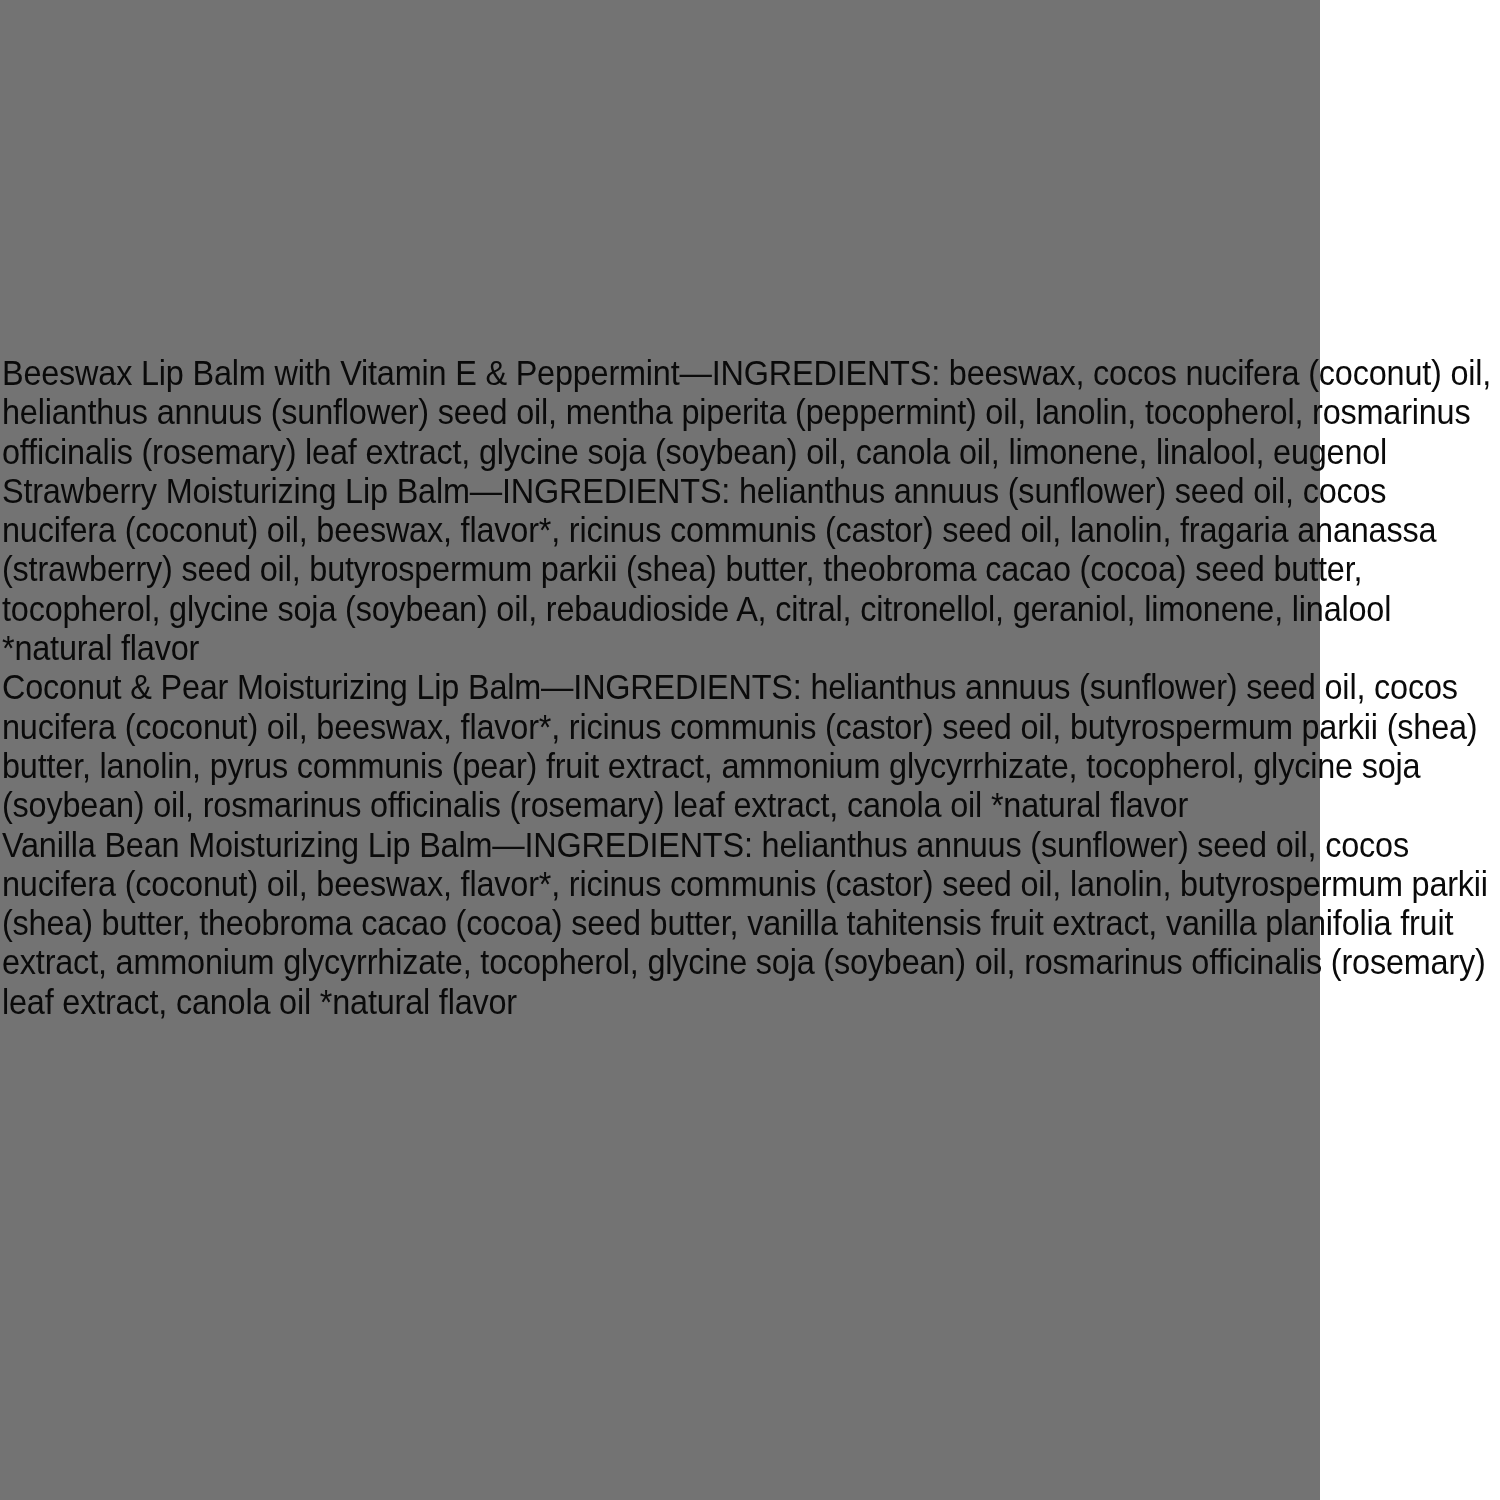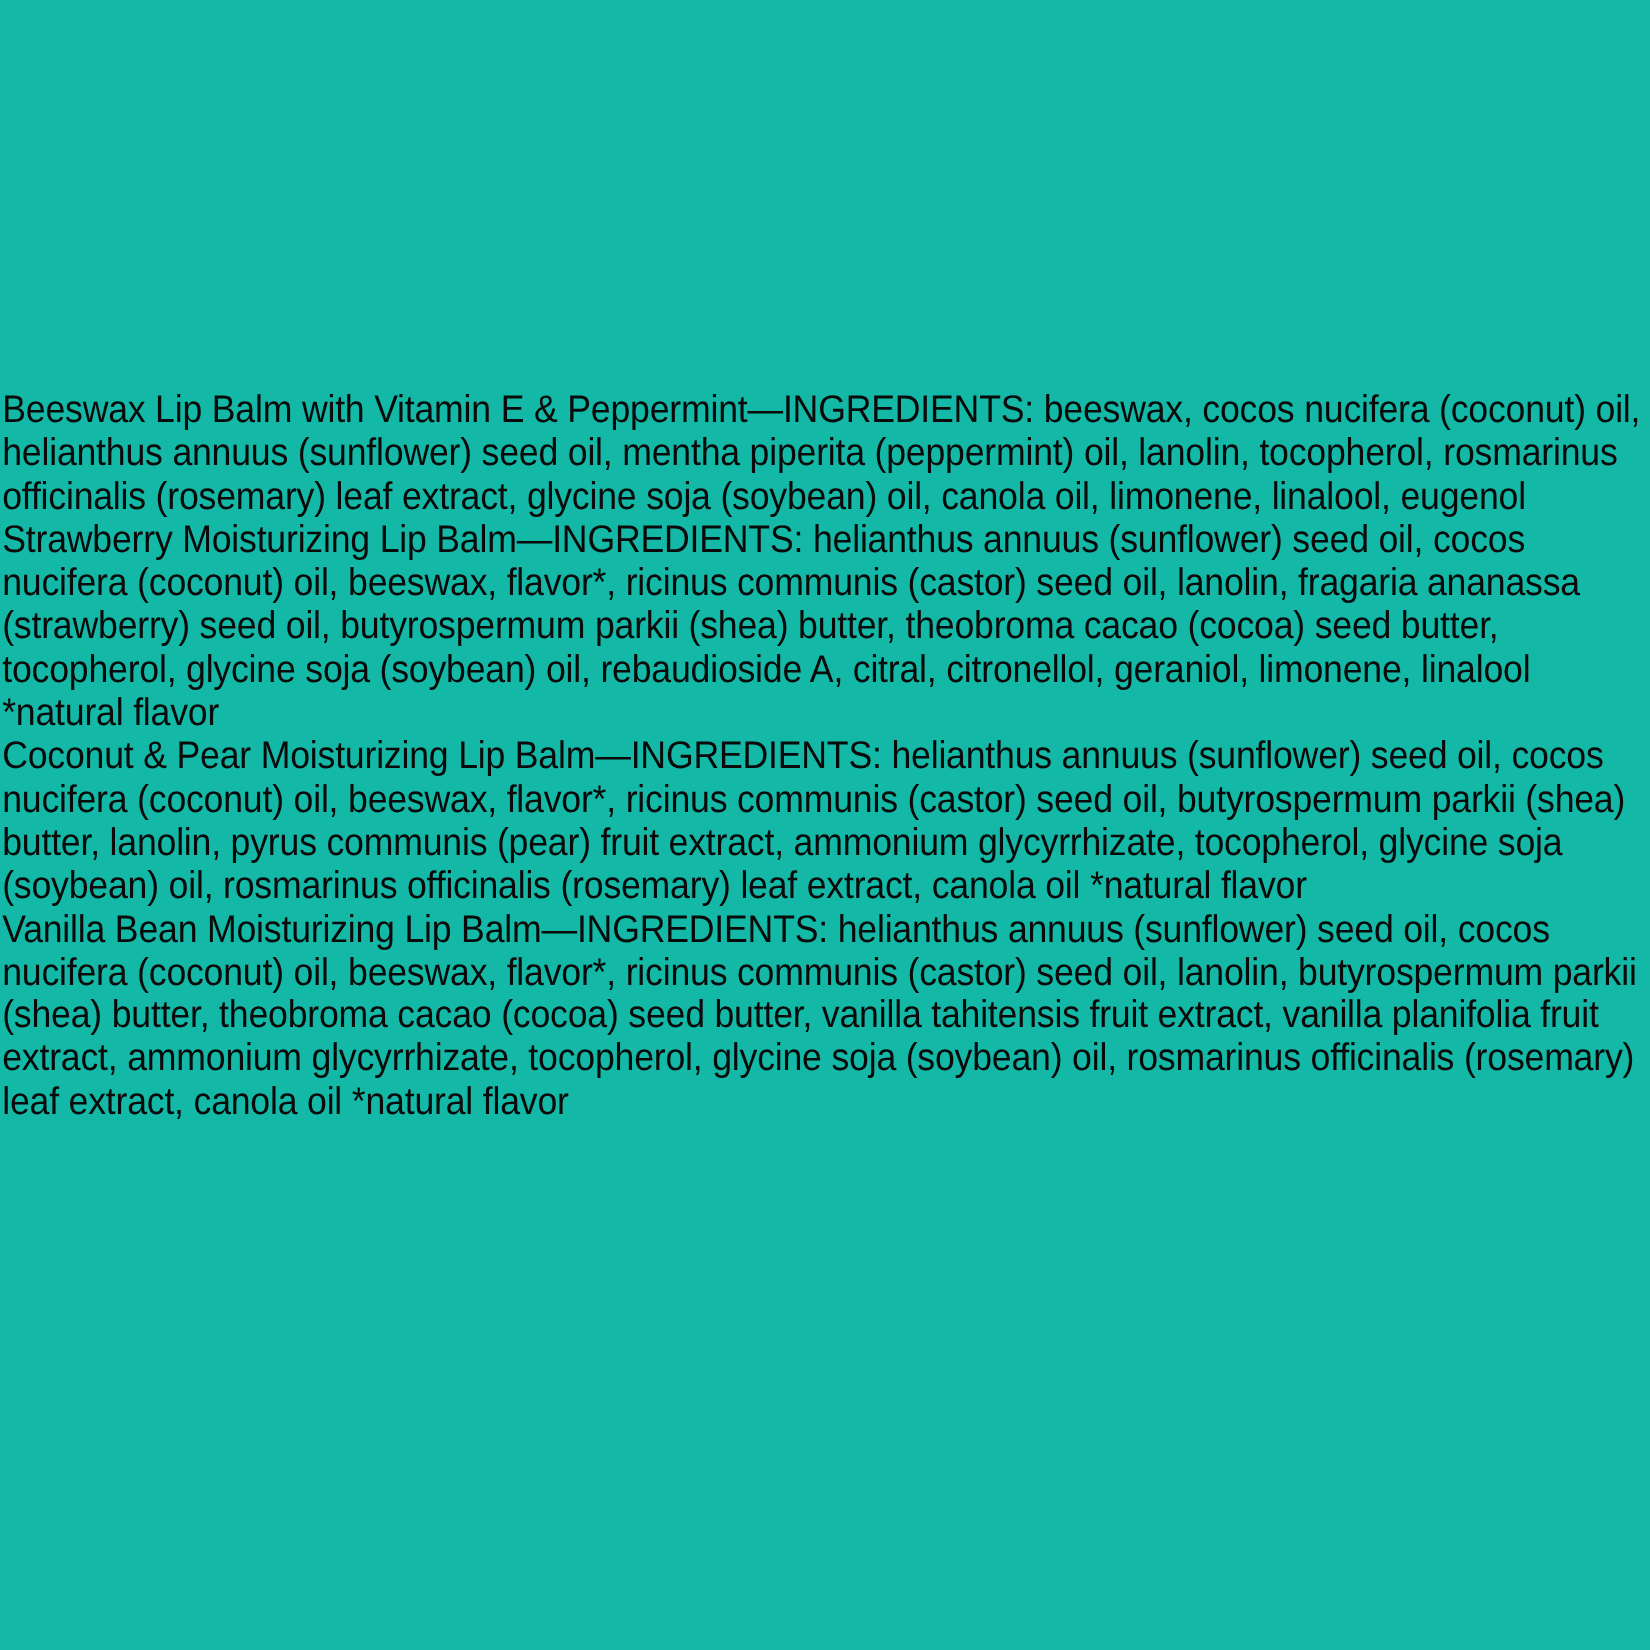--- a/index.html
+++ b/index.html
@@ -10,23 +10,23 @@
   body {
     width: 1500px;
     height: 1500px;
     overflow: hidden;
     position: relative;
   }
   .label-canvas {
     position: absolute;
     top: 0;
     left: 0;
-    width: 1500px;
+    width: 1320px;
     height: 1500px;
-    background: #14b8a6;
+    background: #737373;
   }
   .textblock {
     position: absolute;
     top: 353px;
     left: 2px;
     width: 1618px;              
     transform: scaleX(0.9259);
     transform-origin: 0 0;
     font-family: "Liberation Sans", sans-serif;
     font-size: 35px;

